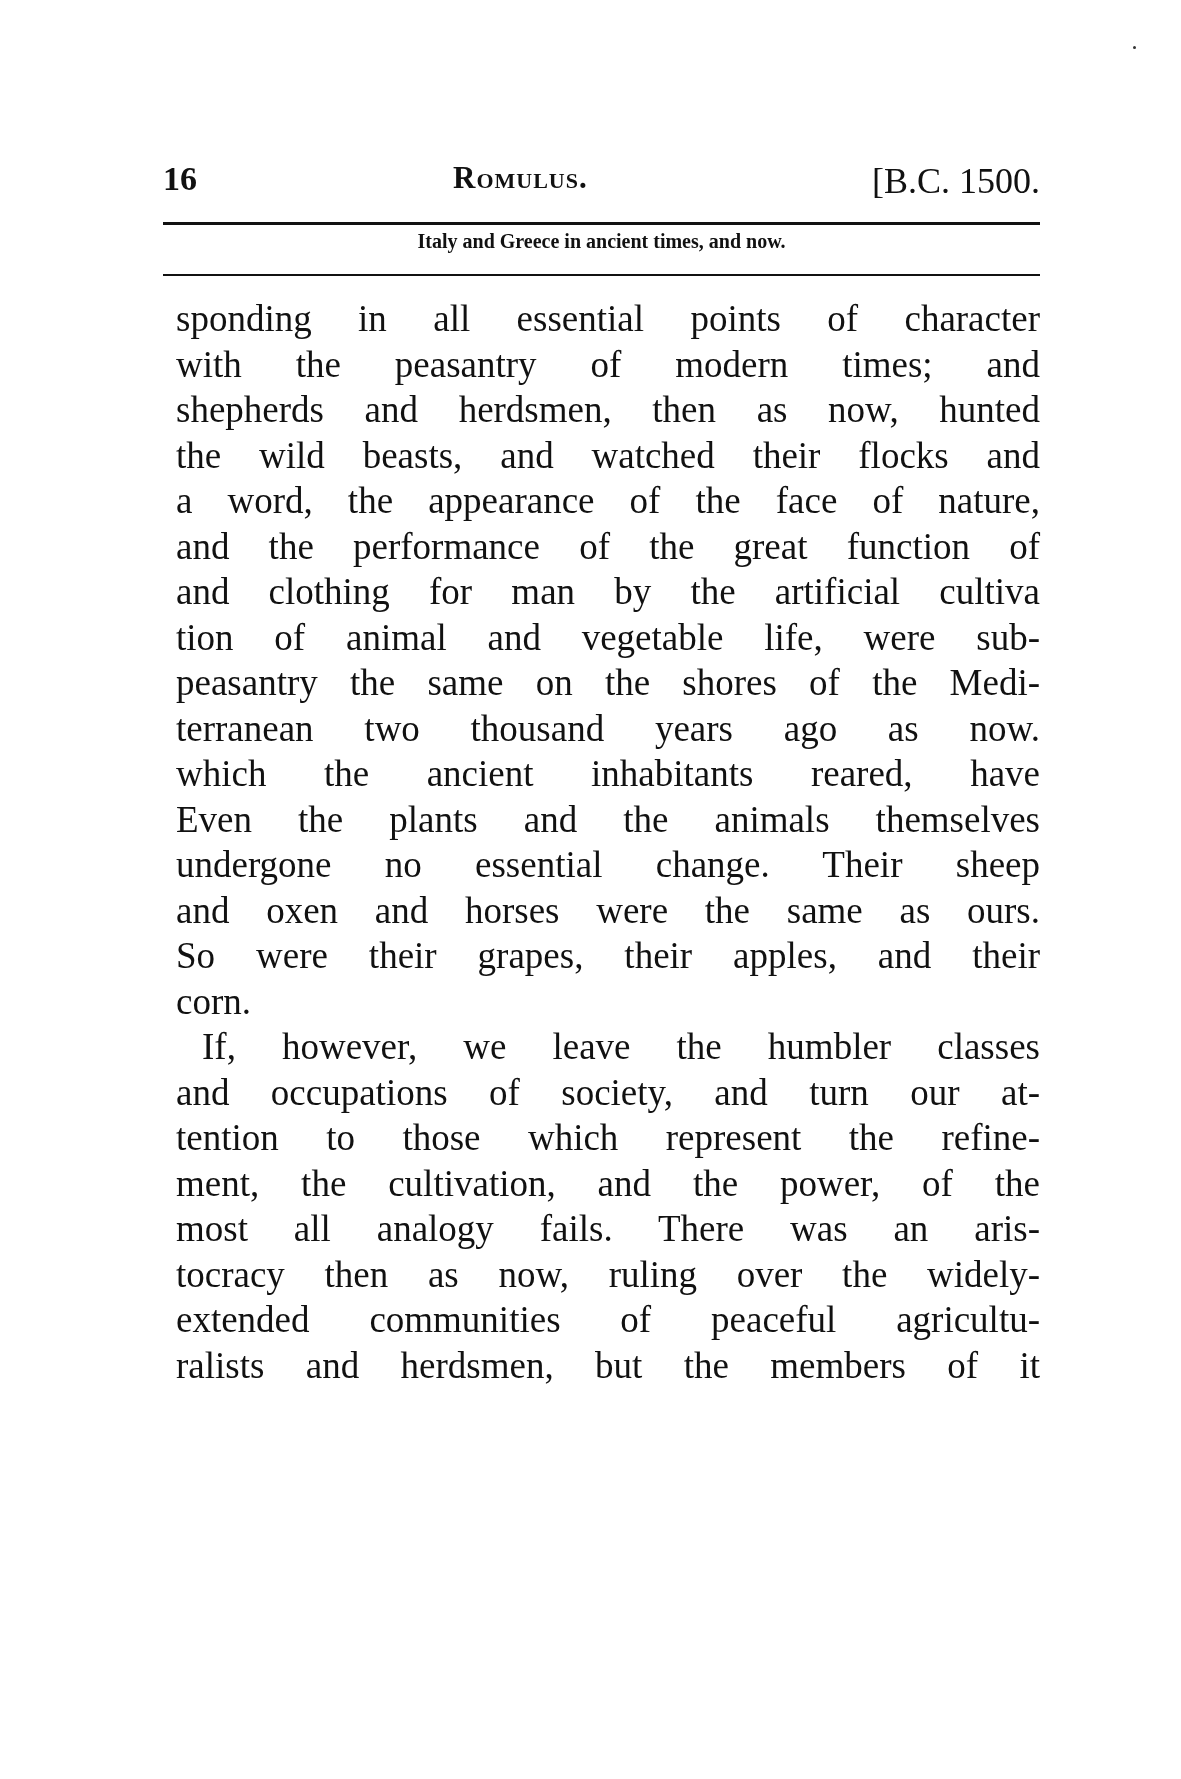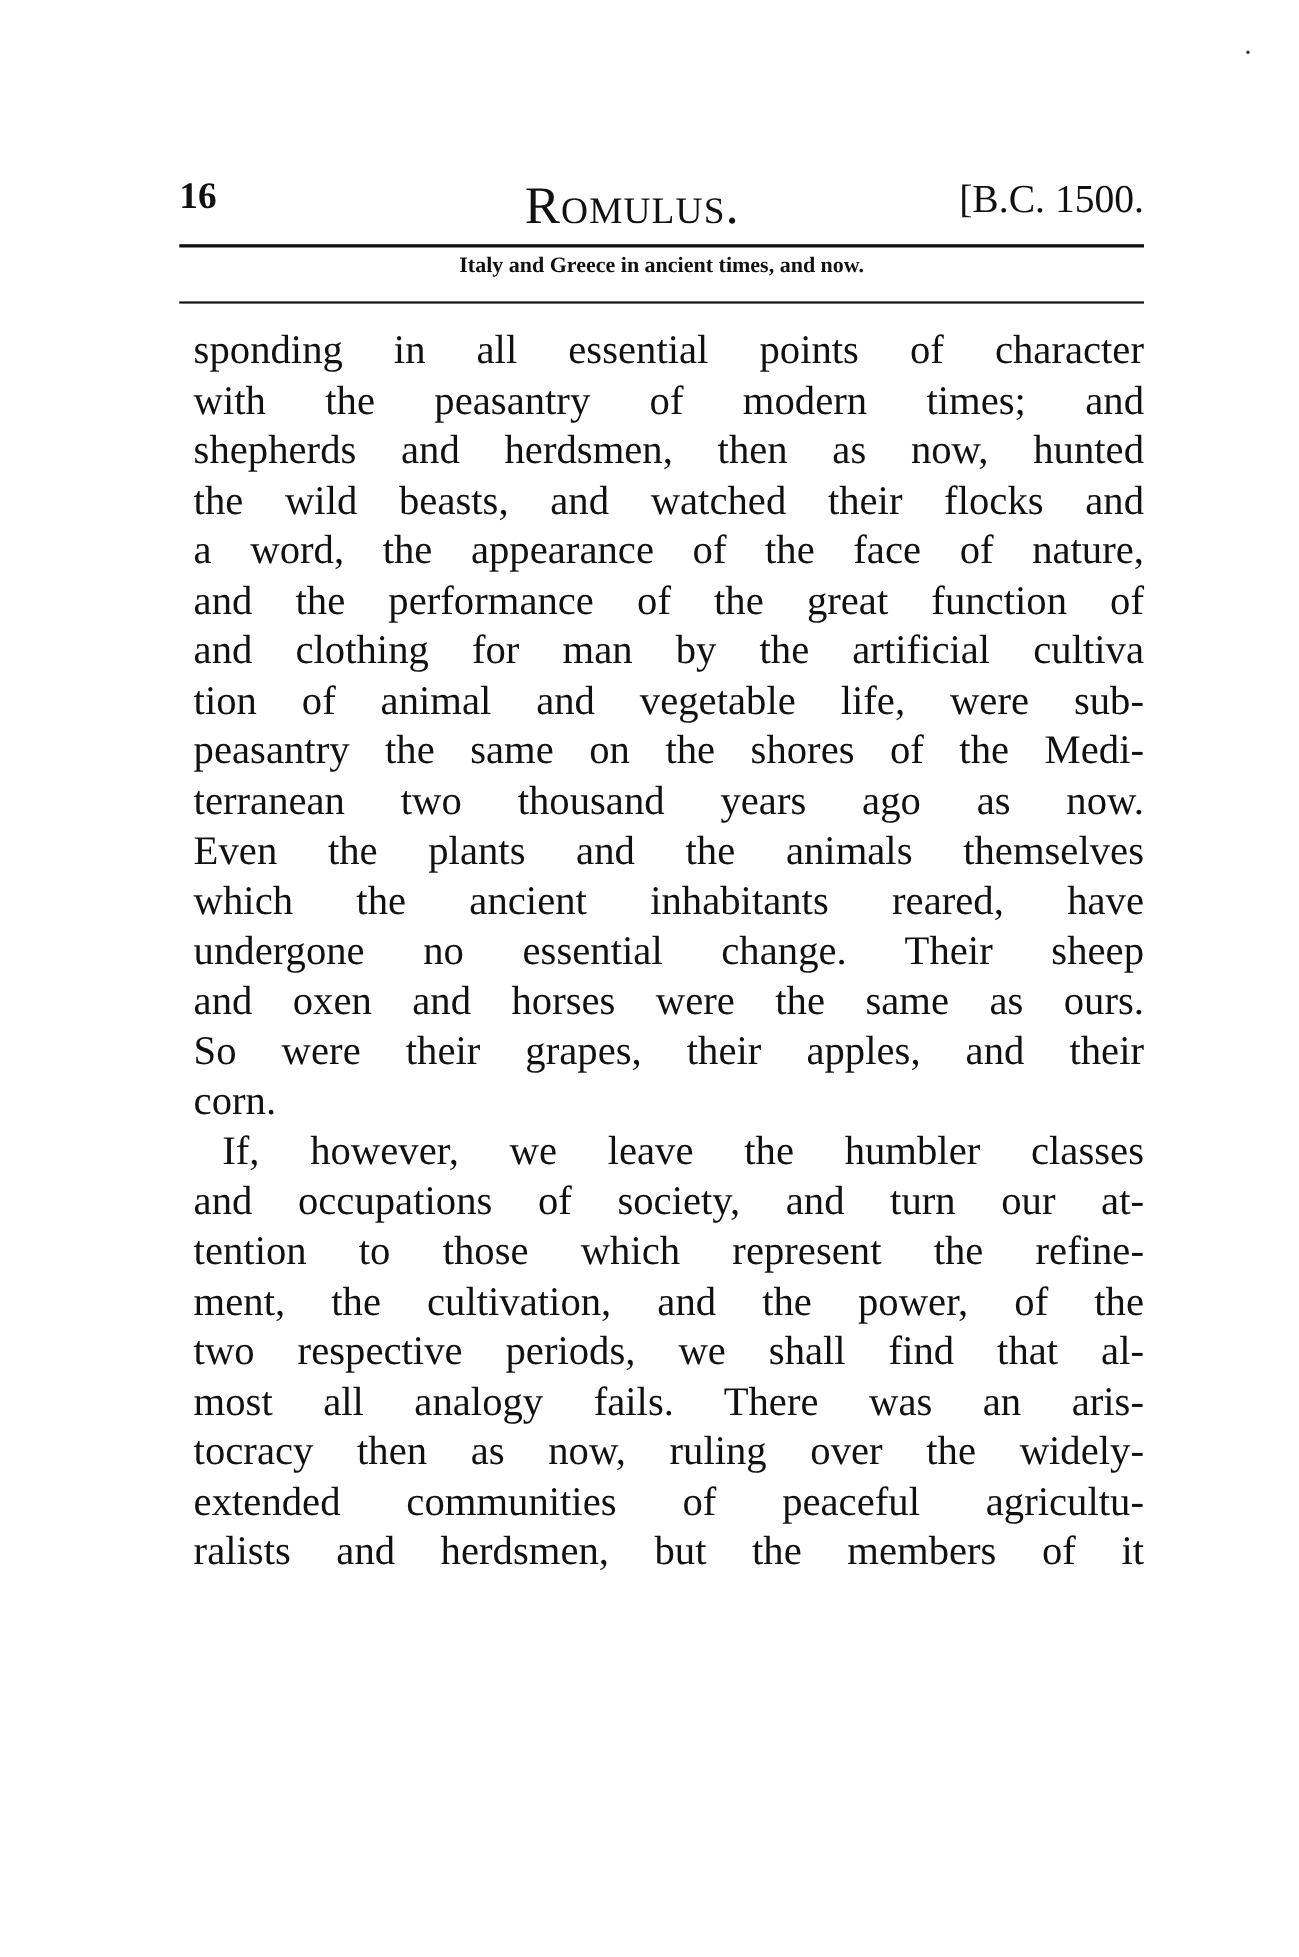--- a/index.html
+++ b/index.html
@@ -1,21 +1,21 @@
 <!DOCTYPE html>
 <html><head>
 <meta charset="utf-8">
 <style>
   html, body { margin: 0; padding: 0; background: #ffffff; }
   body { width: 1181px; height: 1779px; position: relative; overflow: hidden; font-family: "DejaVu Serif", "Liberation Serif", serif; color: #111; }
   .page { position: absolute; left: 0; top: 0; width: 1070px; height: 1779px; }
   .speck { position: absolute; left: 1133px; top: 46px; width: 3px; height: 3px; background: #333; border-radius: 50%; }
   .header { position: absolute; left: 163px; top: 160px; width: 877px; height: 50px; font-family: "Liberation Serif", serif; }
   .page-number { position: absolute; left: 0; top: 0; font-size: 34px; font-weight: bold; }
-  .running-title { position: absolute; left: 314px; top: 0; font-size: 48px; letter-spacing: 1px; font-variant: small-caps; }
+  .running-title { position: absolute; left: 290px; top: 0; font-size: 31px; letter-spacing: 1px; font-variant: small-caps; font-weight: bold; }
   .date-ref { position: absolute; right: 0; top: 0; font-size: 36px; margin-left: 12px; }
   .rule { position: absolute; left: 163px; width: 877px; height: 3px; background: #111; }
   .rule.top { top: 222px; }
   .rule.bottom { top: 274px; height: 2px; }
   .subtitle { position: absolute; left: 163px; top: 230px; width: 877px; text-align: center; font-family: "Liberation Serif", serif; font-weight: bold; font-size: 20px; }
   .body-text { position: absolute; left: 176px; top: 296px; width: 864px; font-family: "Liberation Serif", serif; font-size: 37px; line-height: 45.5px; }
   .line { white-space: nowrap; text-align: justify; text-align-last: justify; display: block; }
   .line.last { text-align-last: left; }
   .line.indent { padding-left: 26px; }
 </style>
@@ -40,32 +40,31 @@
       <span class="line">sponding in all essential points of character</span>
       <span class="line">with the peasantry of modern times; and</span>
       <span class="line">shepherds and herdsmen, then as now, hunted</span>
       <span class="line">the wild beasts, and watched their flocks and</span>
       <span class="line">a word, the appearance of the face of nature,</span>
       <span class="line">and the performance of the great function of</span>
       <span class="line">and clothing for man by the artificial cultiva</span>
       <span class="line">tion of animal and vegetable life, were sub-</span>
       <span class="line">peasantry the same on the shores of the Medi-</span>
       <span class="line">terranean two thousand years ago as now.</span>
+      <span class="line">which the ancient inhabitants reared, have</span>
       <span class="line">Even the plants and the animals themselves</span>
-      <span class="line">which the ancient inhabitants reared, have</span>
       <span class="line">undergone no essential change. Their sheep</span>
       <span class="line">and oxen and horses were the same as ours.</span>
       <span class="line">So were their grapes, their apples, and their</span>
       <span class="line last">corn.</span>
     </div>
     <div>
       <span class="line indent">If, however, we leave the humbler classes</span>
       <span class="line">and occupations of society, and turn our at-</span>
       <span class="line">tention to those which represent the refine-</span>
       <span class="line">ment, the cultivation, and the power, of the</span>
-      <span class="line">two respective periods, we shall find that al-</span>
       <span class="line">most all analogy fails. There was an aris-</span>
       <span class="line">tocracy then as now, ruling over the widely-</span>
       <span class="line">extended communities of peaceful agricultu-</span>
       <span class="line">ralists and herdsmen, but the members of it</span>
     </div>
   </div>
 </div>
 
 </body></html>

